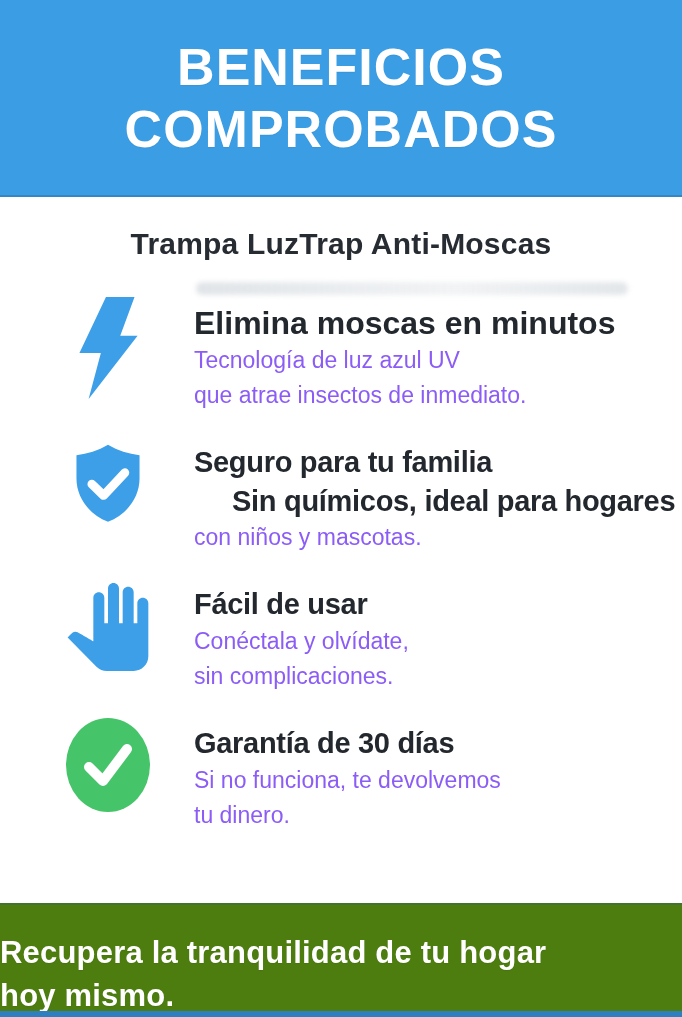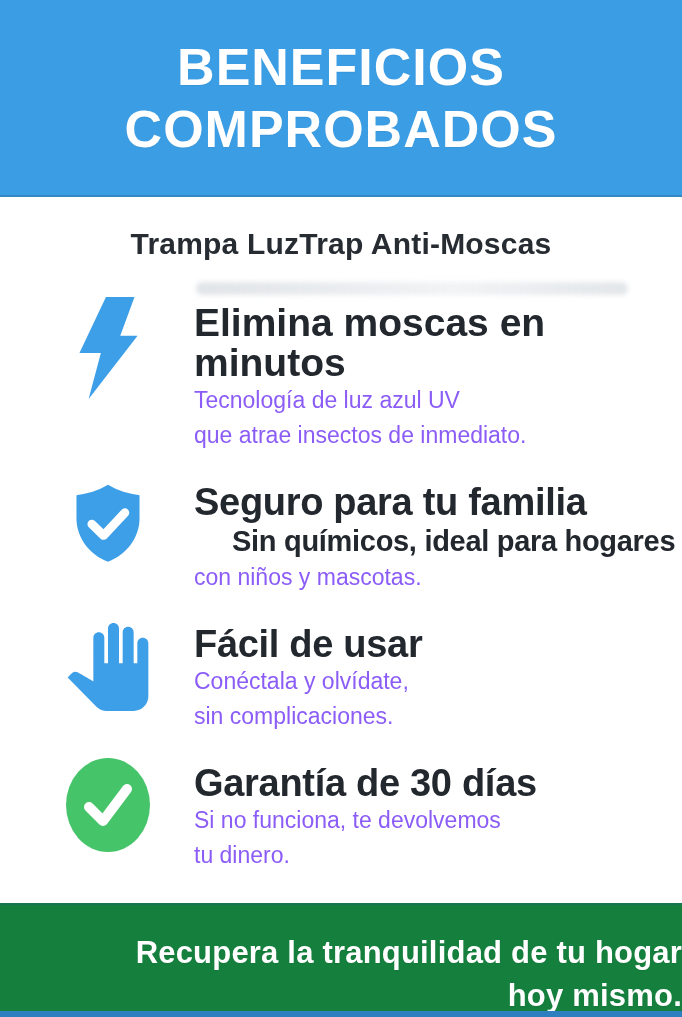--- a/index.html
+++ b/index.html
@@ -29,36 +29,36 @@
   }
 
   
   .benefits { margin-top: 42px; }
   .benefit-row { display: flex; align-items: flex-start; padding-left: 62px; margin-bottom: 29px; }
   .icon-box {
     width: 92px; flex: none; margin-right: 40px; margin-top: -6px;
     display: flex; justify-content: center; align-items: flex-start;
   }
   .benefit-text { position: relative; }
-  .benefit-title { font-size: 39px; font-weight: 700; color: #23282E; line-height: 40px; }
-  .benefit-title.compact { font-size: 38px; letter-spacing: -0.3px; }
+  .benefit-title { font-size: 32px; font-weight: 700; color: #23282E; line-height: 40px; }
+  .benefit-title.compact { font-size: 29px; letter-spacing: -0.3px; }
   .benefit-bold2 { font-size: 29px; font-weight: 700; color: #23282E; line-height: 38px; letter-spacing: -0.3px; margin-left: 38px; }
   .benefit-desc { font-size: 23px; font-weight: 400; color: #8b5cf6; line-height: 35px; }
 
   
   .ghost {
     position: absolute; top: -21px; left: 2px; width: 432px; height: 13px;
     background: linear-gradient(90deg, rgba(188,196,204,0.45), rgba(205,212,218,0.28) 60%, rgba(188,196,204,0.42));
     filter: blur(2.5px); border-radius: 6px; pointer-events: none;
   }
 
   
   .footer-banner {
     position: absolute; left: 0; right: 0; top: 903px; bottom: 0;
-    background: #15803d; text-align: right; padding-top: 26px;
+    background: #4d7c0f; text-align: left; padding-top: 26px;
     border-top: 2px solid rgba(44, 90, 126, 0.3); box-sizing: border-box;
   }
   .footer-line {
     color: #ffffff; font-size: 31px; font-weight: 800; line-height: 43px; letter-spacing: 0.2px;
     text-shadow: 0 1px 1px rgba(0,0,0,0.06);
   }
   .bottom-strip {
     position: absolute; left: 0; right: 0; bottom: 0; height: 6px; background: #2E7FC0;
   }
 

